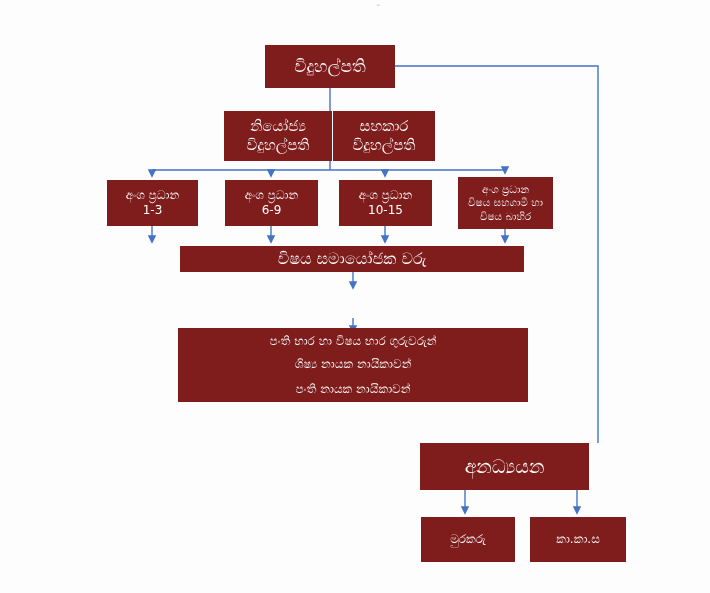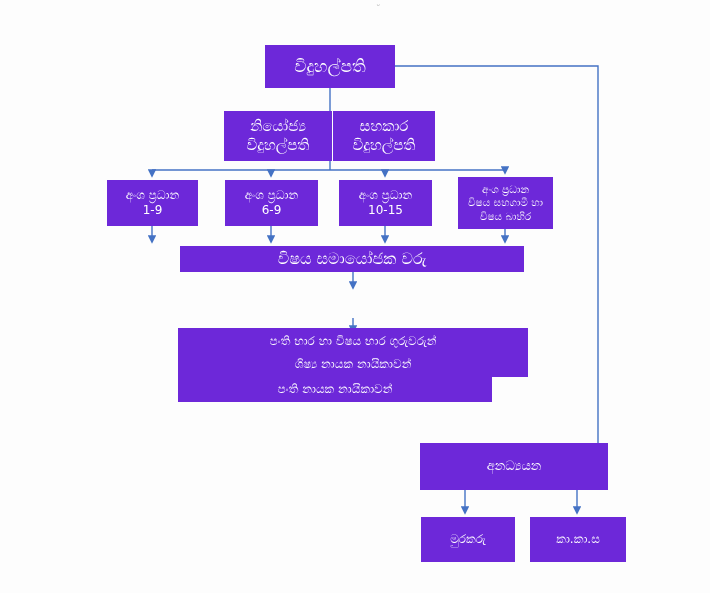--- a/index.html
+++ b/index.html
@@ -15,21 +15,21 @@
     background: #fdfdfd;
     overflow: hidden;
   }
   .connectors {
     position: absolute;
     left: 0; top: 0;
     pointer-events: none;
   }
   .node {
     position: absolute;
-    background: #6d28d9;
+    background: #7f1d1d;
     color: #ffffff;
     display: flex;
     flex-direction: column;
     align-items: center;
     justify-content: center;
     text-align: center;
     line-height: 1.25;
     box-sizing: border-box;
     padding: 2px 4px;
   }
@@ -38,22 +38,22 @@
   .n-principal  { left: 265px; top: 45px;  width: 130px; height: 43px; font-size: 17px; }
   .n-deputy     { left: 224px; top: 111px; width: 108px;  height: 50px; font-size: 15px; }
   .n-assistant  { left: 333px; top: 111px; width: 102px; height: 50px; font-size: 15px; }
   .n-sec1       { left: 107px; top: 180px; width: 91px;  height: 46px; font-size: 12px; }
   .n-sec2       { left: 225px; top: 180px; width: 93px;  height: 46px; font-size: 12px; }
   .n-sec3       { left: 339px; top: 180px; width: 93px;  height: 46px; font-size: 12px; }
   .n-sec4       { left: 458px; top: 177px; width: 95px;  height: 52px; font-size: 10.5px; }
   .n-bar1       { left: 180px; top: 246px; width: 344px; height: 26px; font-size: 16px; }
   .n-bar2       { left: 178px; top: 292px; width: 350px; height: 26px; font-size: 12px; margin-top: 36px; }
   .n-bar3       { left: 178px; top: 336px; width: 350px; height: 25px; font-size: 12px; margin-top: 16px; }
-  .n-bar4       { left: 178px; top: 377px; width: 314px; height: 25px; font-size: 12px; }
-  .n-nonacad    { left: 420px; top: 443px; width: 188px; height: 47px; font-size: 13px; }
+  .n-bar4       { left: 178px; top: 377px; width: 350px; height: 25px; font-size: 12px; }
+  .n-nonacad    { left: 420px; top: 443px; width: 169px; height: 47px; font-size: 19px; }
   .n-watchman   { left: 398px; top: 517px; width: 94px;  height: 45px; font-size: 12px; margin-left: 23px; }
   .n-kakasa     { left: 530px; top: 517px; width: 96px;  height: 45px; font-size: 12px; }
 
   .stray {
     position: absolute;
     left: 376px; top: 7px;
     width: 14px; height: 5px;
     color: #b9b9b9;
     font-size: 9px;
     line-height: 5px;
@@ -108,21 +108,21 @@
     <span>විදුහල්පති</span>
   </div>
 
   <div class="node n-assistant">
     <span>සහකාර</span>
     <span>විදුහල්පති</span>
   </div>
 
   <div class="node n-sec1">
     <span>අංශ ප්‍රධාන</span>
-    <span>1-9</span>
+    <span>1-3</span>
   </div>
 
   <div class="node n-sec2">
     <span>අංශ ප්‍රධාන</span>
     <span>6-9</span>
   </div>
 
   <div class="node n-sec3">
     <span>අංශ ප්‍රධාන</span>
     <span>10-15</span>

